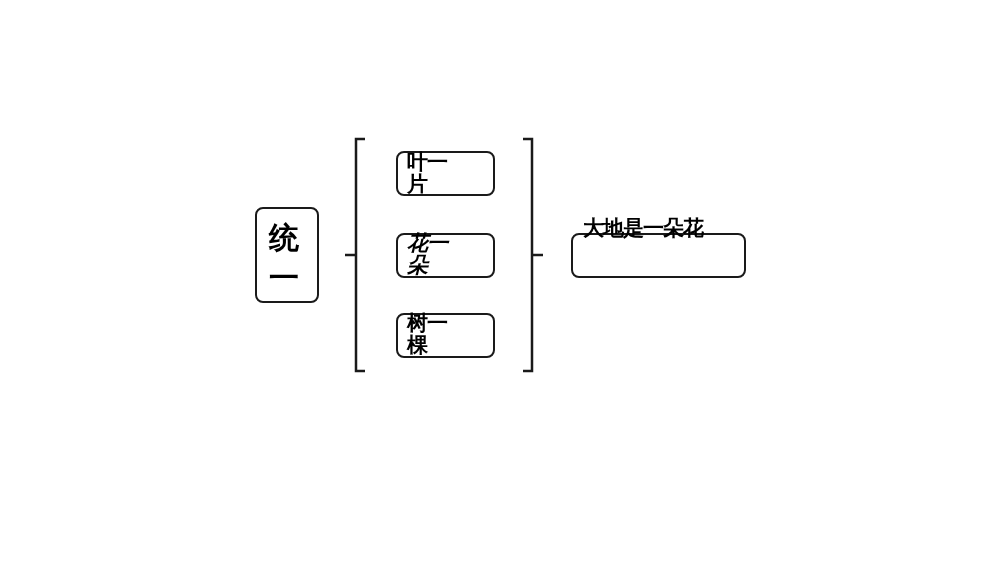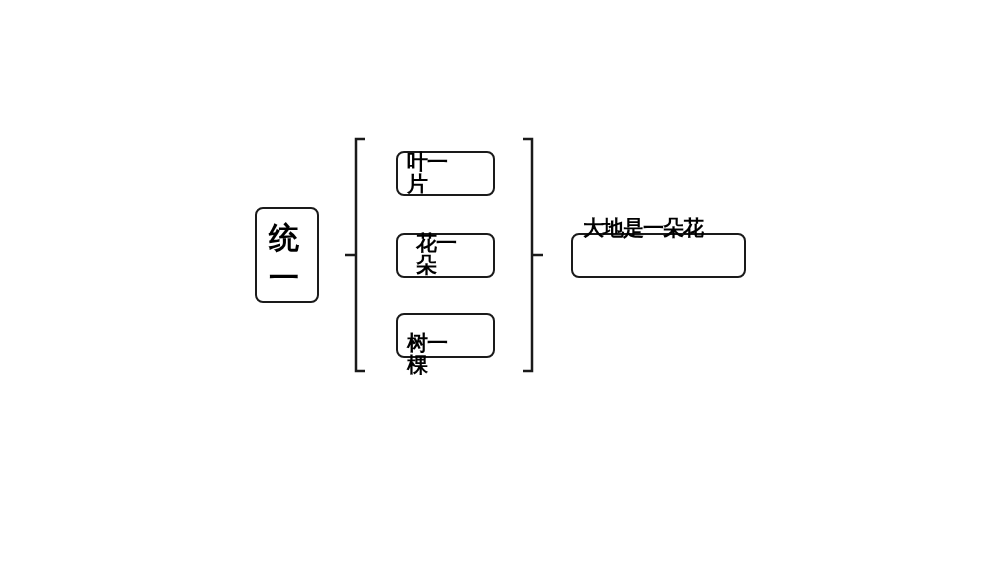--- a/index.html
+++ b/index.html
@@ -24,19 +24,19 @@
   </g>
 </svg>
 
 <div class="box" style="left:255px;top:207px;width:64px;height:96px;"></div>
 <div class="txt root-txt" style="left:269px;top:218px;">统一</div>
 
 <div class="box" style="left:396px;top:151px;width:99px;height:45px;"></div>
 <div class="txt leaf-txt" style="left:407px;top:151px;">叶一片</div>
 
 <div class="box" style="left:396px;top:233px;width:99px;height:45px;"></div>
-<div class="txt leaf-txt" style="left:416px;top:232px;">花一朵</div>
+<div class="txt leaf-txt" style="left:407px;top:232px;font-style:italic;">花一朵</div>
 
 <div class="box" style="left:396px;top:313px;width:99px;height:45px;"></div>
-<div class="txt leaf-txt" style="left:407px;top:312px;margin-top:20px;">树一棵</div>
+<div class="txt leaf-txt" style="left:407px;top:312px;">树一棵</div>
 
 <div class="box" style="left:571px;top:233px;width:175px;height:45px;"></div>
 <div class="txt res-txt" style="left:583px;top:216px;">大地是一朵花</div>
 
 </body></html>

